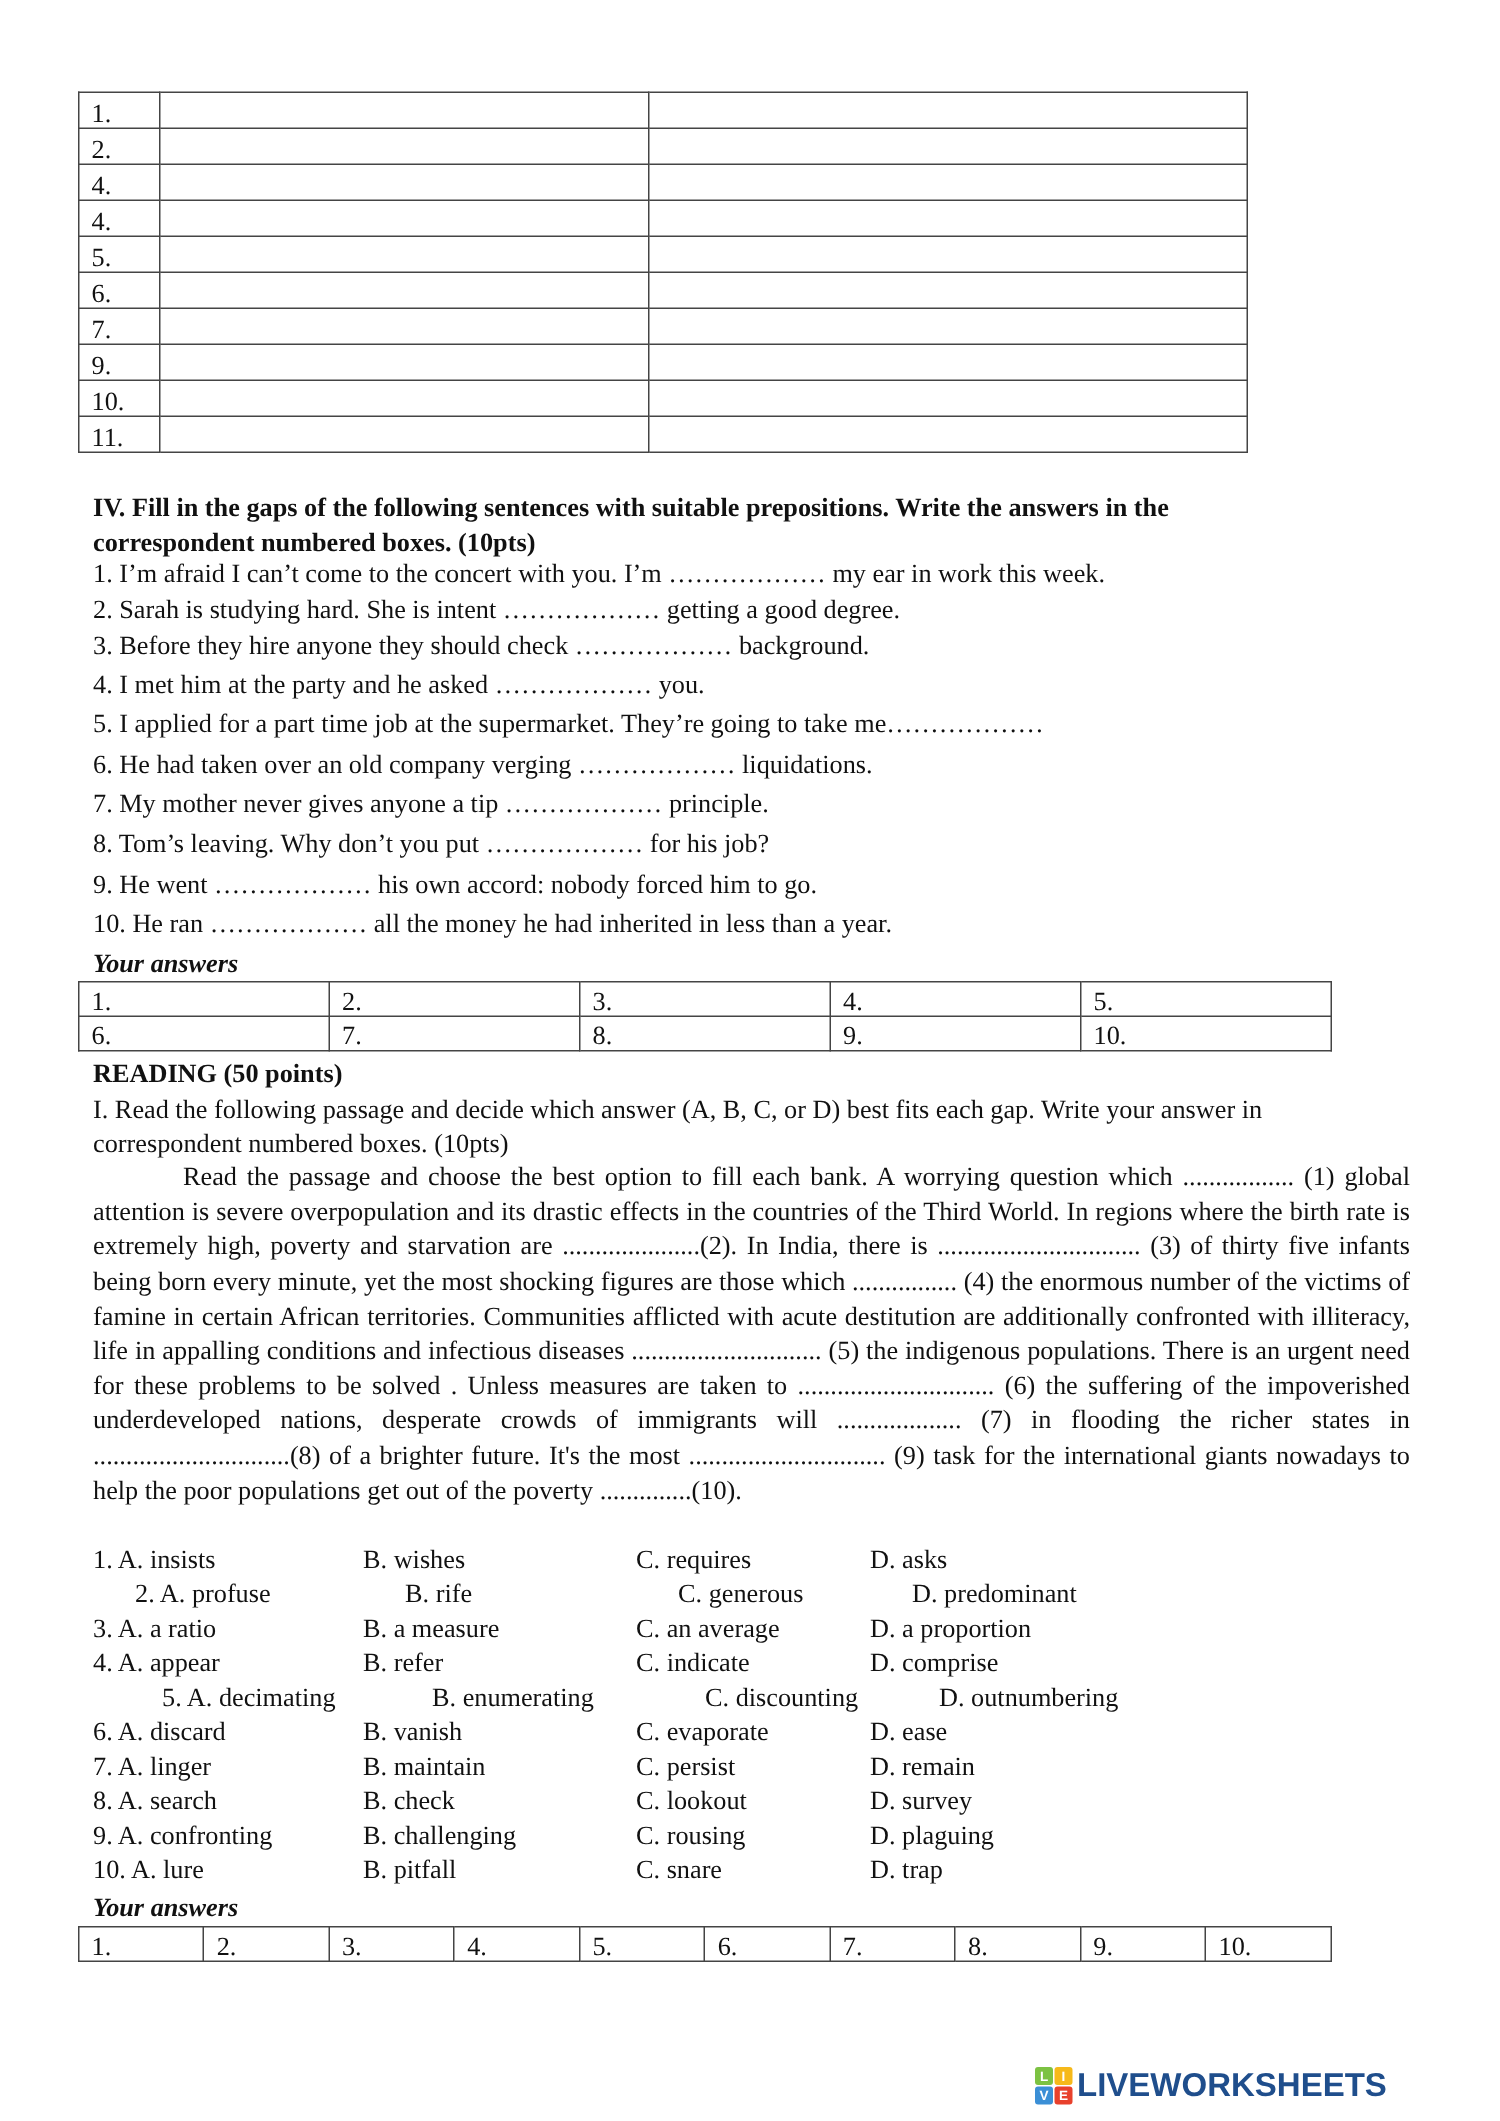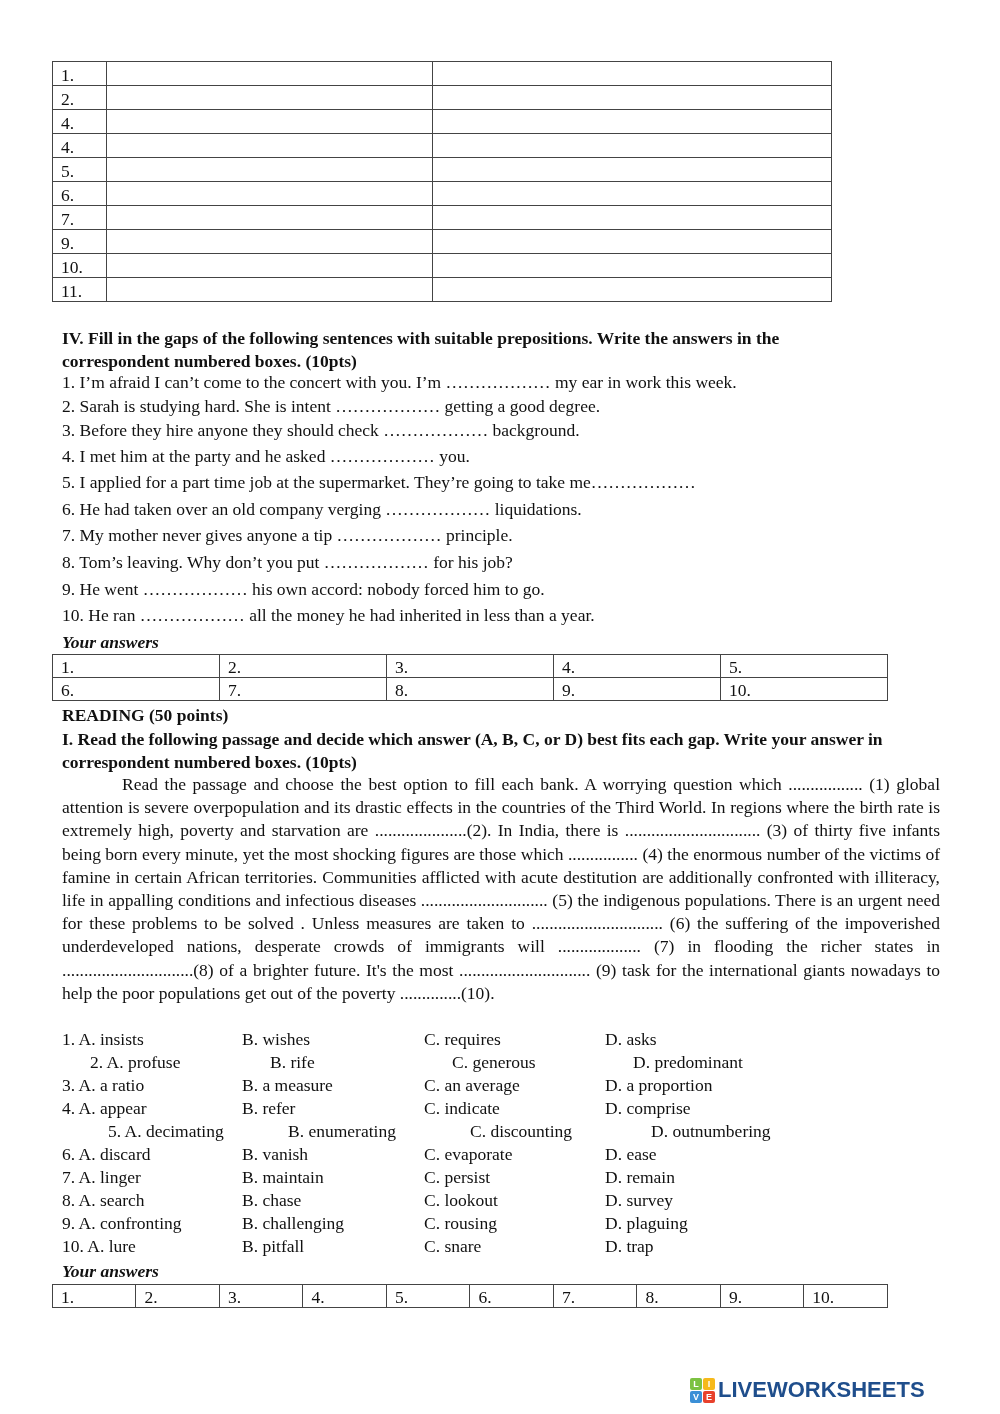--- a/index.html
+++ b/index.html
@@ -21,27 +21,27 @@
   #sec4-head { left: 62px; top: 327px; width: 880px; line-height: 23px; font-weight: bold; }
 
   .sent { left: 62px; white-space: nowrap; }
 
   .your-answers { font-weight: bold; font-style: italic; }
 
   #ans4-table { left: 52px; top: 654px; width: 836px; }
   #ans4-table td { height: 22px; width: 158px; }
 
   #reading-head { left: 62px; top: 705px; font-weight: bold; }
-  #reading-sub { left: 62px; top: 728px; width: 880px; line-height: 23px; font-weight: bold; }
+  #reading-sub { left: 62px; top: 728px; width: 880px; line-height: 23px; font-weight: normal; }
 
   #passage { left: 62px; top: 773px; width: 878px; text-align: justify; line-height: 23.2px; text-indent: 60px; }
 
   .opt-row { left: 62px; white-space: nowrap; height: 23px; }
   .opt-row span { position: absolute; top: 0; }
-  .opt-a { left: 0; } .opt-b { left: 180px; } .opt-c { left: 362px; } .opt-d { left: 543px; }
+  .opt-a { left: 0; } .opt-b { left: 180px; } .opt-c { left: 362px; } .opt-d { left: 518px; }
 
   #ans-read-table { left: 52px; top: 1284px; width: 836px; }
   #ans-read-table td { height: 22px; width: 75px; }
 
   #logo { left: 690px; top: 1376px; height: 28px; display: flex; align-items: center; }
   .logo-grid { display: grid; grid-template-columns: 12px 12px; grid-template-rows: 12px 12px; gap: 1px; margin-right: 3px; }
   .logo-grid span { display: flex; align-items: center; justify-content: center; font-family: "Liberation Sans", sans-serif; font-weight: bold; font-size: 9px; color: #fff; border-radius: 2px; }
   .logo-text { font-family: "Liberation Sans", "DejaVu Sans", sans-serif; font-weight: bold; font-size: 22px; letter-spacing: 0px; color: #1f4e8c; line-height: 28px; }
 </style>
 </head>
@@ -181,21 +181,21 @@
   <span class="opt-d">D. ease</span>
 </div>
 <div class="abs opt-row" style="top:1167px; width:700px;">
   <span class="opt-a">7. A. linger</span>
   <span class="opt-b">B. maintain</span>
   <span class="opt-c">C. persist</span>
   <span class="opt-d">D. remain</span>
 </div>
 <div class="abs opt-row" style="top:1190px; width:700px;">
   <span class="opt-a">8. A. search</span>
-  <span class="opt-b">B. chase</span>
+  <span class="opt-b">B. check</span>
   <span class="opt-c">C. lookout</span>
   <span class="opt-d">D. survey</span>
 </div>
 <div class="abs opt-row" style="top:1213px; width:700px;">
   <span class="opt-a">9. A. confronting</span>
   <span class="opt-b">B. challenging</span>
   <span class="opt-c">C. rousing</span>
   <span class="opt-d">D. plaguing</span>
 </div>
 <div class="abs opt-row" style="top:1236px; width:700px;">

